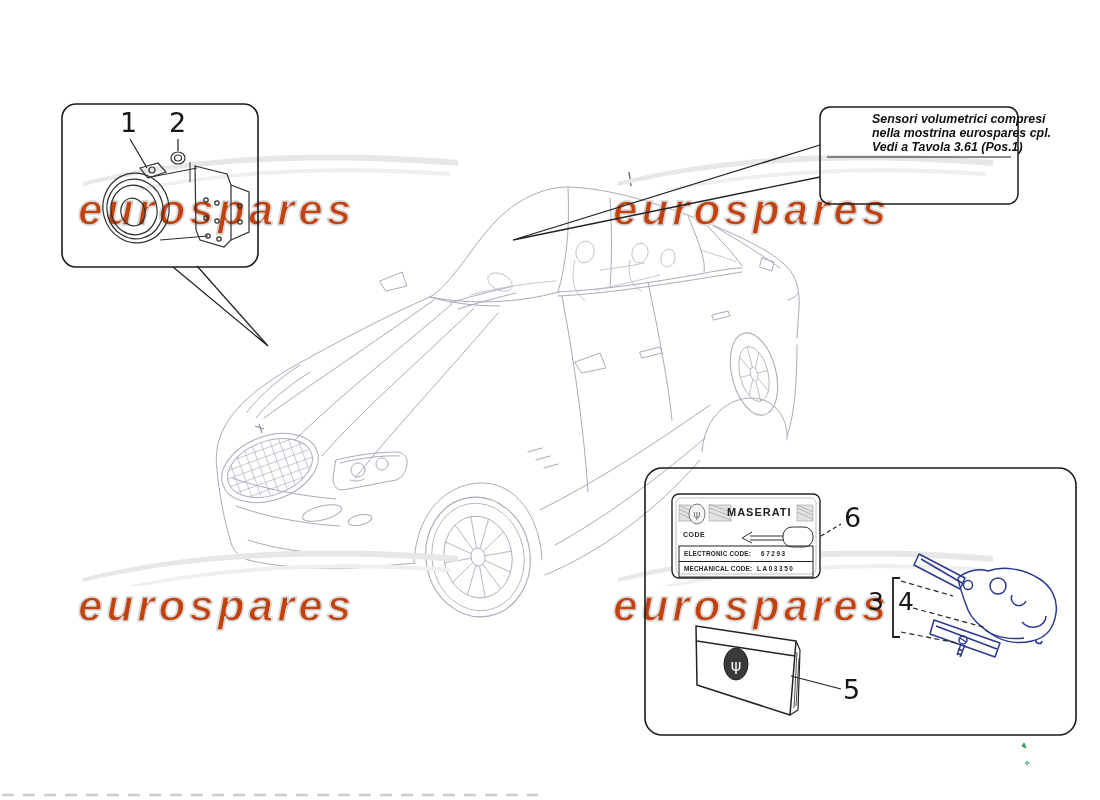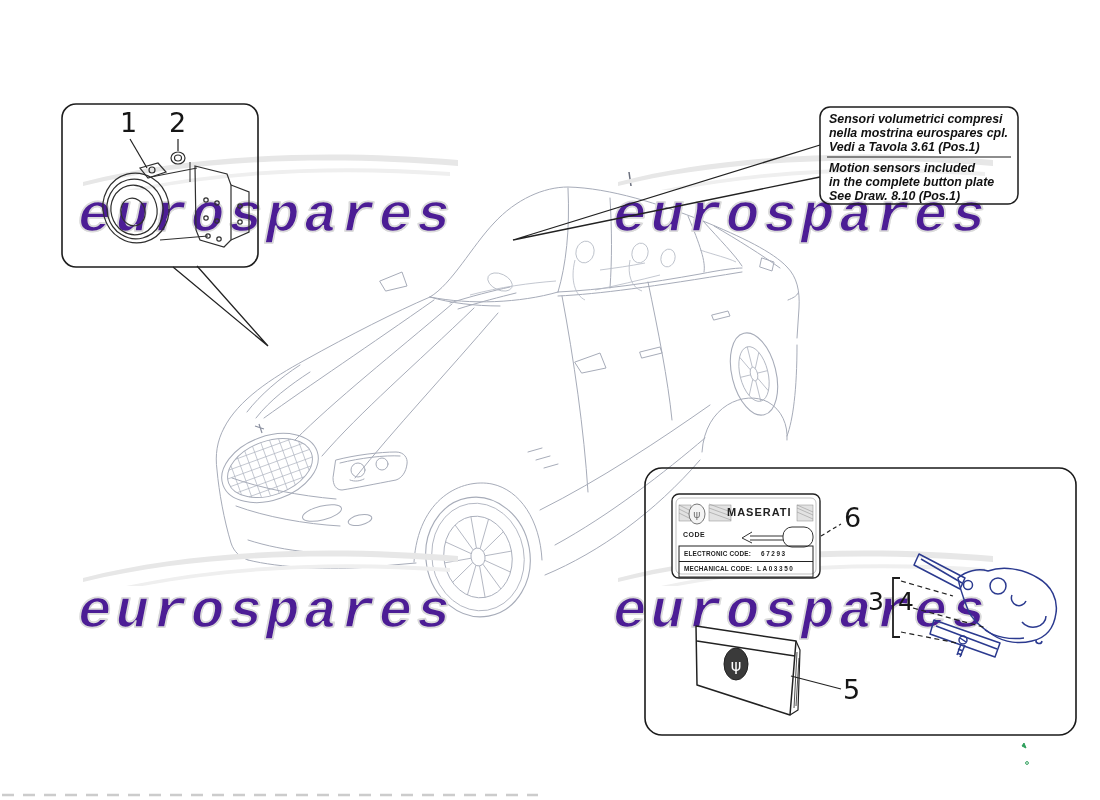--- a/index.html
+++ b/index.html
@@ -2,29 +2,29 @@
 <html><head>
 <meta charset="utf-8">
 <style>
   html,body{margin:0;padding:0;background:#ffffff;}
   .stage{position:relative;width:1100px;height:800px;background:#ffffff;overflow:hidden;
          font-family:"Liberation Sans",sans-serif;}
   .layer{position:absolute;left:0;top:0;}
   
   .watermark{position:absolute;width:400px;height:95px;pointer-events:none;}
   .wm-text{display:block;margin-top:-6px;
-    font-family:Liberation Mono, monospace;font-style:italic;font-weight:bold;
-    font-size:56px;letter-spacing:4px;line-height:1;
-    color:#4c1d95;-webkit-text-stroke:1.6px #dadada;
+    font-family:Liberation Sans, sans-serif;font-style:italic;font-weight:bold;
+    font-size:44px;letter-spacing:4px;line-height:1;
+    color:#c2410c;-webkit-text-stroke:1.6px #dadada;
     text-shadow:0 1px 0 #e3e3e3,0 -1px 0 #e3e3e3,1px 0 0 #e3e3e3,-1px 0 0 #e3e3e3;}
   
   .num{position:absolute;font-family:"DejaVu Sans",sans-serif;font-size:27px;color:#161616;line-height:1;}
   .num.small{font-size:25px;}
   
-  .note-text{position:absolute;left:829px;width:184px;color:#111;
+  .note-text{position:absolute;left:872px;width:184px;color:#111;
     font-weight:bold;font-style:italic;font-size:12.4px;line-height:14.2px;}
   .note-it{top:112px;}
   .note-en{top:161px;}
   
   .card-text{position:absolute;color:#222;font-weight:bold;}
   .card-brand{left:727px;top:506px;font-size:11px;letter-spacing:1px;}
   .card-code{left:683px;top:531px;font-size:7px;letter-spacing:0.5px;}
   .card-row-label{font-size:6.4px;letter-spacing:0.2px;}
   .card-row-value{font-size:6.4px;letter-spacing:1.6px;}
   .r1l{left:684px;top:550px;} .r1v{left:761px;top:550px;}
@@ -287,25 +287,20 @@
   <div class="num small" style="left:868px;top:589px;">3</div>
   <div class="num small" style="left:898px;top:589px;">4</div>
   <div class="num" style="left:843px;top:676px;">5</div>
   <div class="num" style="left:844px;top:504px;">6</div>
 
   <div class="note-text note-it">
     <span style="display:block">Sensori volumetrici compresi</span>
     <span style="display:block">nella mostrina eurospares cpl.</span>
     <span style="display:block">Vedi a Tavola 3.61 (Pos.1)</span>
   </div>
-  <div class="note-text note-en">
-    <span style="display:block">Motion sensors included</span>
-    <span style="display:block">in the complete button plate</span>
-    <span style="display:block">See Draw. 8.10 (Pos.1)</span>
-  </div>
 
   <div class="card-text card-brand">MASERATI</div>
   <div class="card-text card-code">CODE</div>
   <div class="card-text card-row-label r1l">ELECTRONIC CODE:</div>
   <div class="card-text card-row-value r1v">67293</div>
   <div class="card-text card-row-label r2l">MECHANICAL CODE:</div>
   <div class="card-text card-row-value r2v">LA03350</div>
 
 </div>
 

